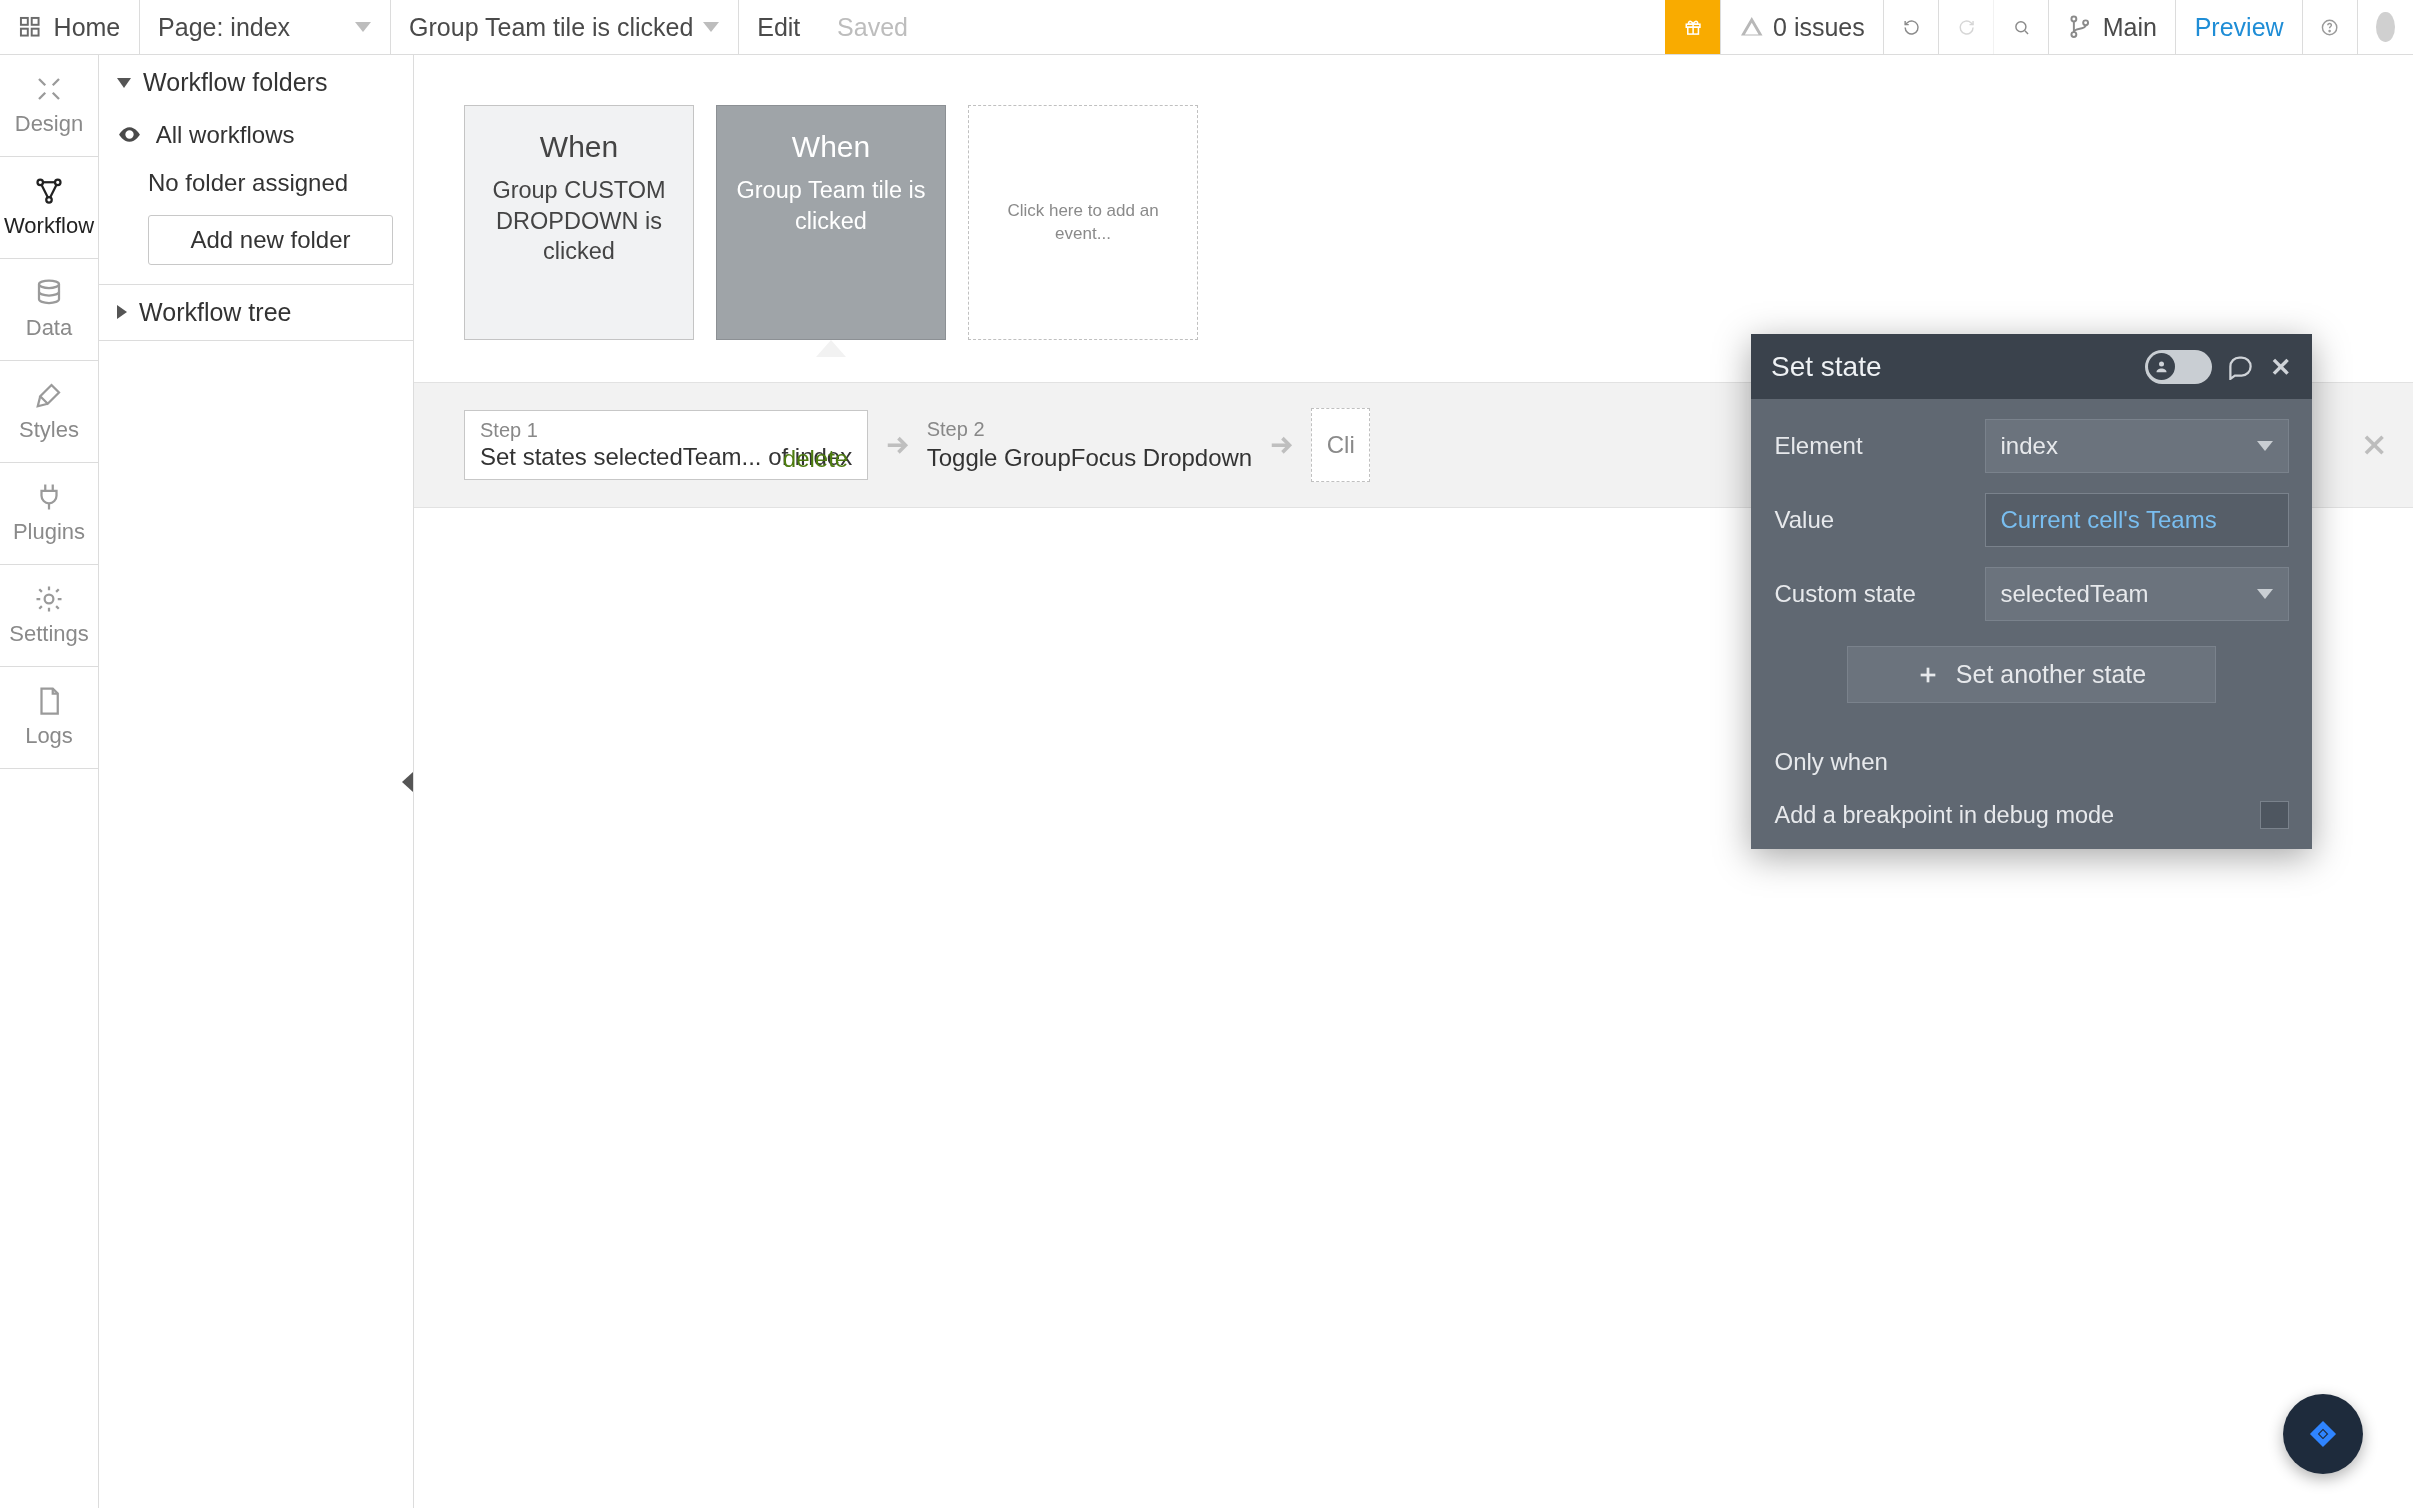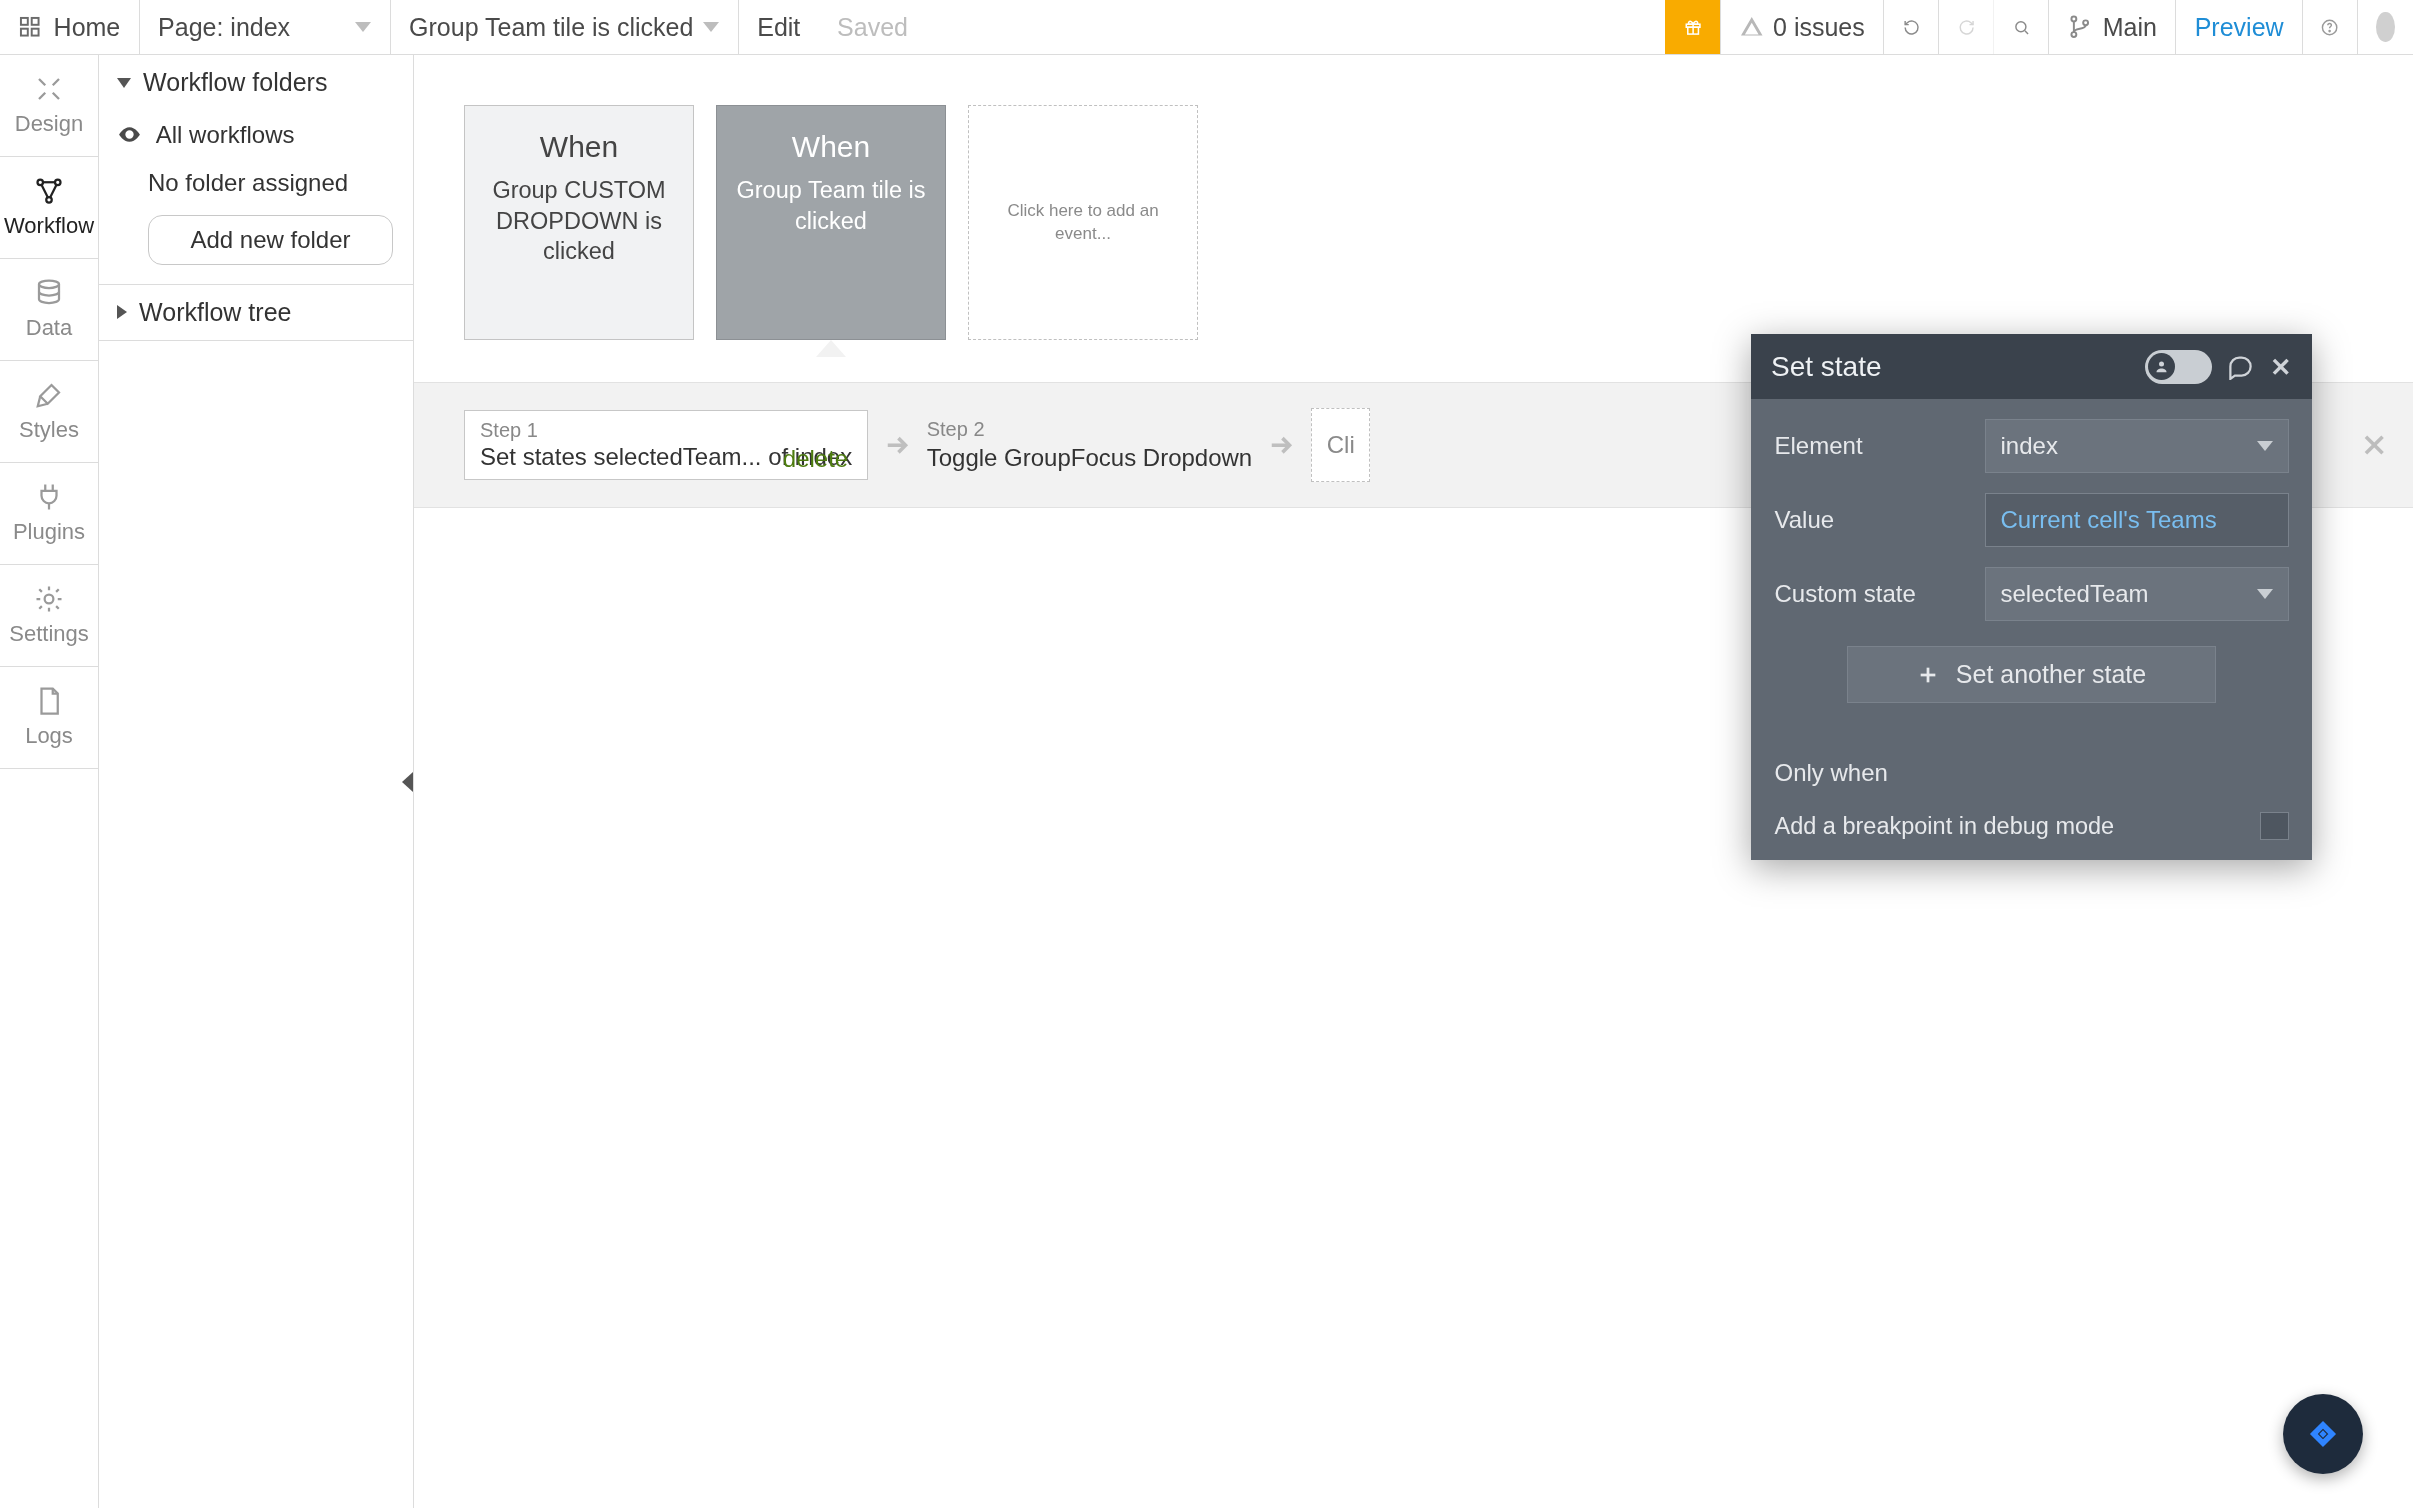--- a/index.html
+++ b/index.html
@@ -54,21 +54,21 @@
 
   
   .sidepanel{width:315px;border-right:0.8px solid var(--border);position:relative;}
   .sp-section{border-bottom:0.8px solid var(--border);}
   .sp-head{display:flex;align-items:center;gap:11.7px;padding:13.4px 18.4px;font-size:25px;color:#333;}
   .sp-head .caret{width:0;height:0;border-left:7.5px solid transparent;border-right:7.5px solid transparent;border-top:10px solid #555;}
   .sp-head .caret.right{border-top:7.5px solid transparent;border-bottom:7.5px solid transparent;border-left:10px solid #555;border-right:none;width:0;height:0;}
   .sp-row{padding:10px 18.4px 10px 18.4px;display:flex;align-items:center;gap:13.4px;font-size:24px;color:#333;}
   .sp-row.indent{padding-left:49px;}
   .sp-row .eye{width:25px;display:flex;justify-content:center;}
-  .sp-btn{margin:8.4px 20px 18.4px 49px;border:0.8px solid #c8c8c8;border-radius:14px;height:50px;display:flex;align-items:center;justify-content:center;font-size:24px;color:#333;cursor:pointer;}
+  .sp-btn{margin:8.4px 20px 18.4px 49px;border:0.8px solid #c8c8c8;border-radius:3px;height:50px;display:flex;align-items:center;justify-content:center;font-size:24px;color:#333;cursor:pointer;}
   .sp-collapse{position:absolute;right:-0.8px;top:50%;transform:translateY(-50%);width:11.7px;height:34px;display:flex;align-items:center;justify-content:center;color:#555;cursor:pointer;}
   .sp-collapse .tri{width:0;height:0;border-top:10px solid transparent;border-bottom:10px solid transparent;border-right:11.7px solid #555;}
 
   
   .canvas{flex:1;position:relative;overflow:hidden;background:#fff;}
   .events{display:flex;gap:22px;padding:50px 0 0 50px;}
   .event-card{width:230px;height:235px;border:0.8px solid #c4c4c4;background:#f1f2f3;display:flex;flex-direction:column;align-items:center;padding:23.5px 17px;gap:11.7px;position:relative;color:#444;}
   .event-card.selected{background:var(--event-sel);border-color:#8c9094;color:#fff;}
   .event-card.add{background:#fff;border:1.7px dashed #c0c0c0;justify-content:center;color:#8a8a8a;text-align:center;font-size:17px;line-height:1.3;cursor:pointer;}
   .event-card .when{font-size:30px;}
@@ -94,21 +94,21 @@
   .toggle{width:67px;height:34px;border-radius:17px;background:#c9ced3;position:relative;cursor:pointer;}
   .toggle .knob{position:absolute;left:3.4px;top:3.4px;width:27px;height:27px;border-radius:50%;background:#3a424c;display:flex;align-items:center;justify-content:center;}
   .prop-icon{cursor:pointer;color:#cfd3d8;}
   .prop-body{padding:20px 23.5px 15px 23.5px;display:flex;flex-direction:column;gap:20px;}
   .prop-row{display:flex;align-items:center;gap:17px;}
   .prop-row label{width:193px;font-size:24px;color:#e7e9ec;}
   .prop-field{flex:1;height:54px;background:var(--panel-field);border:0.8px solid #7a828c;display:flex;align-items:center;padding:0 15px;justify-content:space-between;font-size:24px;cursor:pointer;}
   .prop-field.dark{background:var(--panel-field-dark);}
   .prop-field .chev{border-top-color:#c9ced3;}
   .prop-field .val-link{color:var(--panel-link);}
-  .prop-add{margin:5px auto 15px auto;width:369px;height:57px;background:var(--panel-field);border:0.8px solid #7a828c;display:flex;align-items:center;justify-content:center;gap:17px;font-size:25px;cursor:pointer;}
+  .prop-add{margin:5px auto 4px auto;width:369px;height:57px;background:var(--panel-field);border:0.8px solid #7a828c;display:flex;align-items:center;justify-content:center;gap:17px;font-size:25px;cursor:pointer;}
   .prop-sep{height:0.8px;}
   .prop-only{display:flex;align-items:center;gap:17px;}
   .prop-only label{width:142px;font-size:24px;}
   .prop-only .only-field{flex:1;height:54px;background:var(--panel-field-dark);border:0.8px solid #555c66;display:flex;align-items:center;padding:0 17px;color:#a8afb7;font-size:24px;}
   .prop-foot{display:flex;align-items:center;justify-content:space-between;padding:5px 0 5px 0;}
   .prop-foot .chk{width:28.5px;height:28.5px;background:#4e5660;border:0.8px solid #7a828c;cursor:pointer;}
 
   
   .fab{position:absolute;bottom:34px;right:50px;width:80px;height:80px;border-radius:50%;background:#1e2b3c;display:flex;align-items:center;justify-content:center;box-shadow:0 5px 15px rgba(0,0,0,.3);cursor:pointer;}
 </style>

